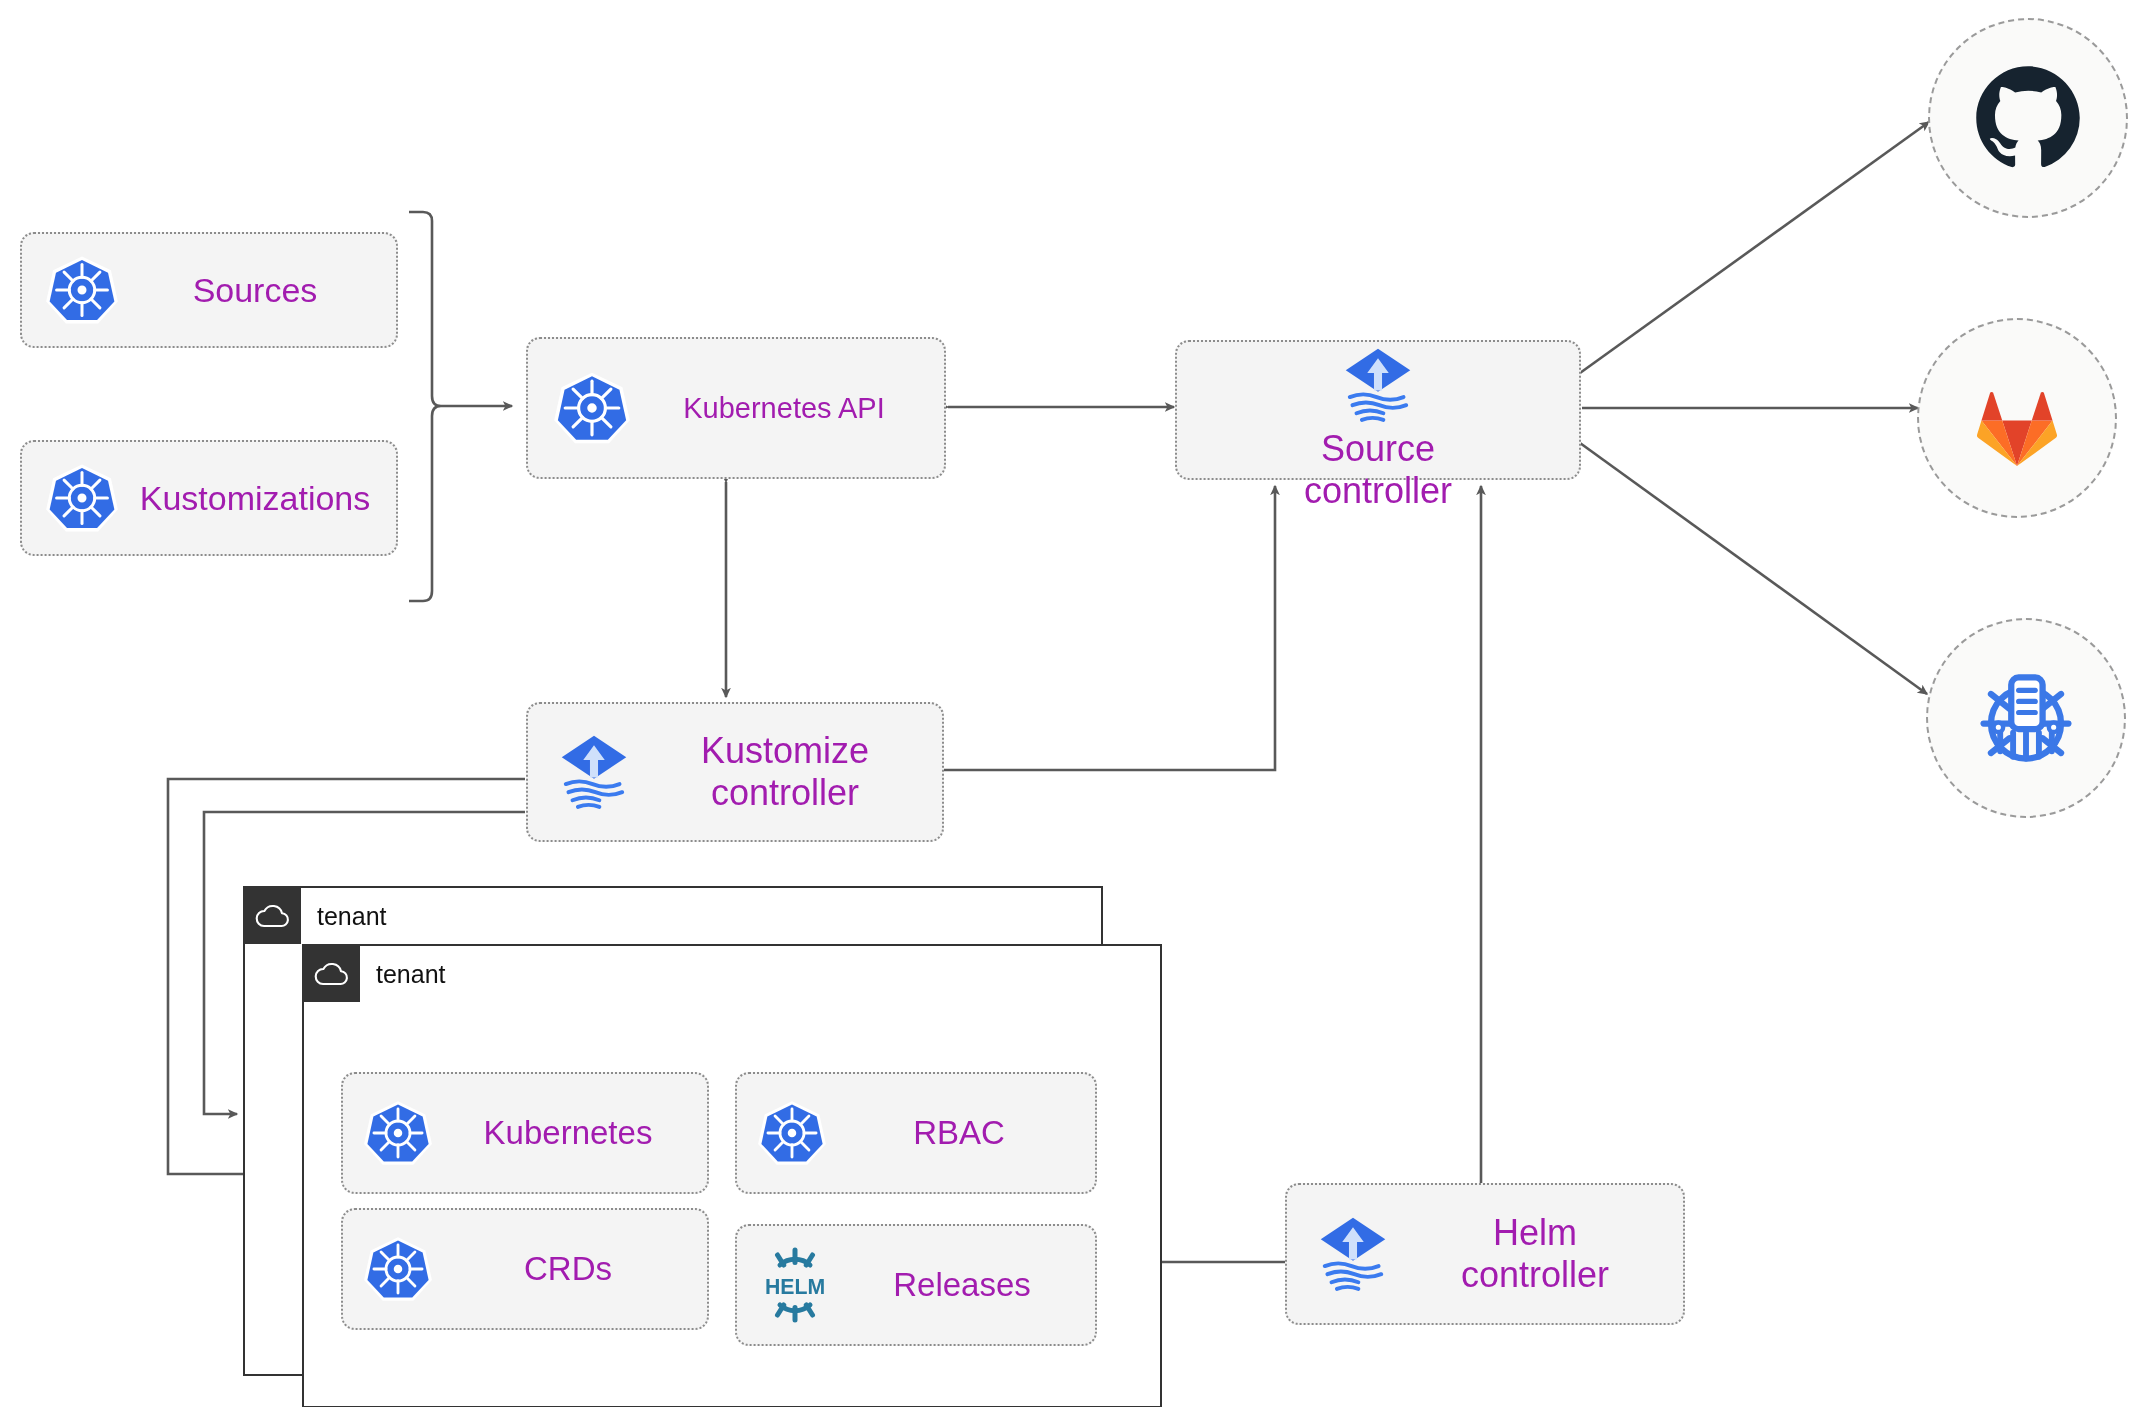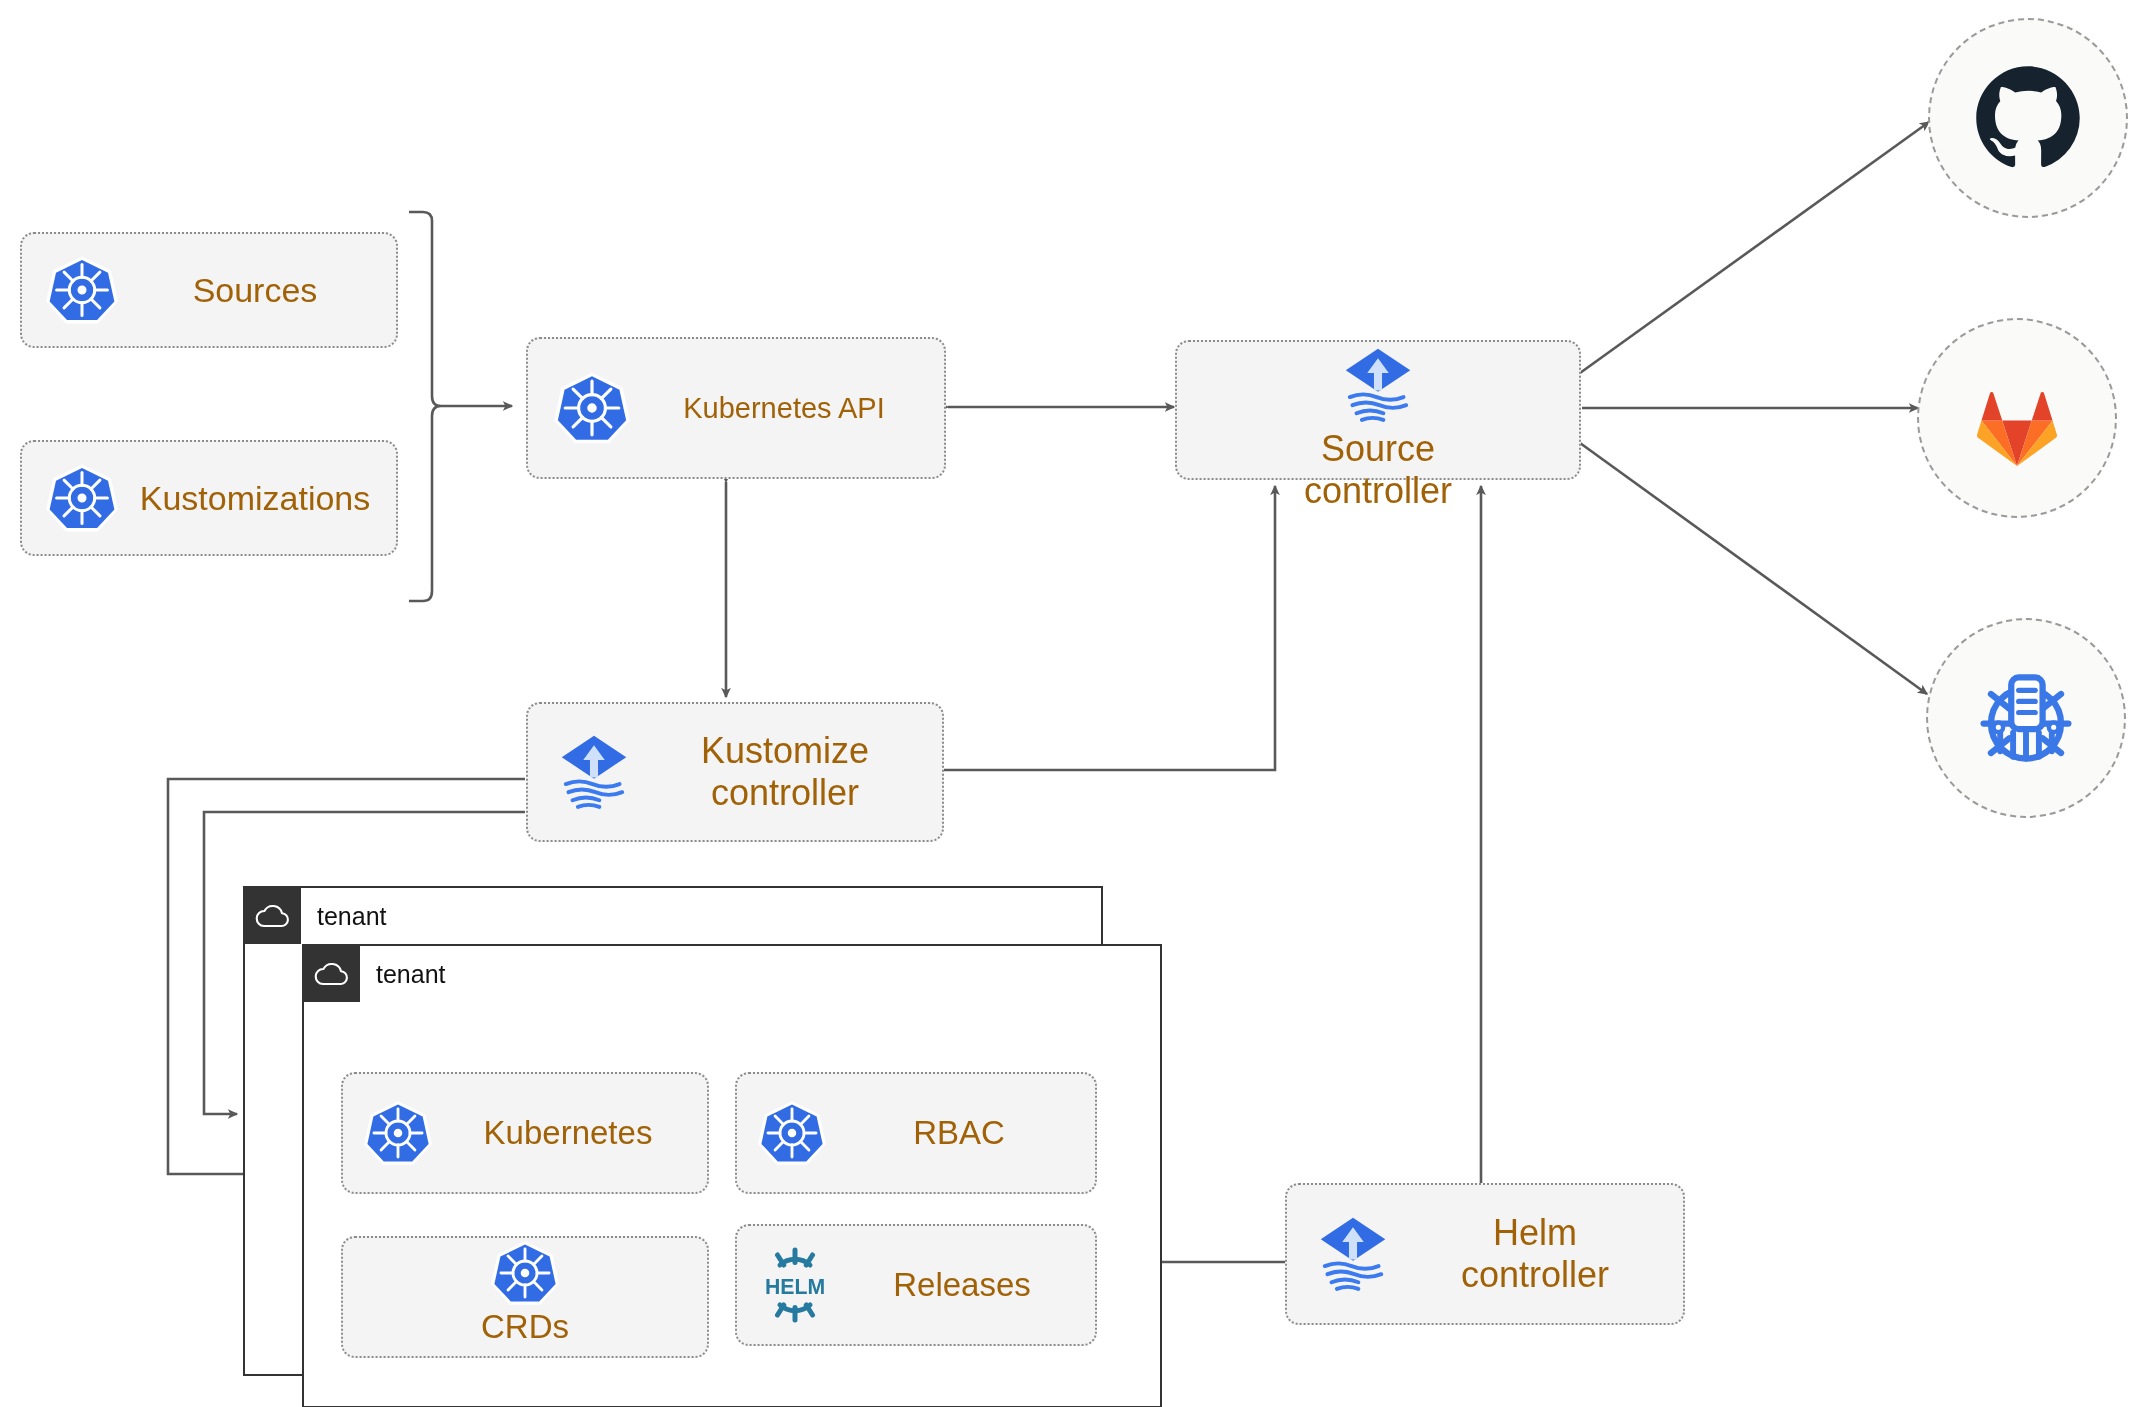--- a/index.html
+++ b/index.html
@@ -5,21 +5,21 @@
   html,body{margin:0;padding:0;background:#ffffff;}
   body{width:2144px;height:1407px;position:relative;overflow:hidden;
        font-family:"Liberation Sans","DejaVu Sans",sans-serif;}
   #stage{position:absolute;left:0;top:0;width:2144px;height:1407px;}
 
   
   .node{position:absolute;box-sizing:border-box;background:#f4f4f4;
         border:2.5px dotted #8c8c8c;border-radius:14px;
         display:flex;align-items:center;}
   .node .ico{flex:0 0 auto;display:flex;align-items:center;justify-content:center;}
-  .node .lbl{flex:1 1 auto;text-align:center;color:#a16207;line-height:1.18;
+  .node .lbl{flex:1 1 auto;text-align:center;color:#a21caf;line-height:1.18;
              white-space:pre-line;}
 
   
   .circ{position:absolute;box-sizing:border-box;border:2.5px dashed #9a9a9a;
         border-radius:50%;background:#fafaf9;
         display:flex;align-items:center;justify-content:center;}
 
   
   .tenant{position:absolute;box-sizing:border-box;background:#ffffff;
           border:2.5px solid #333333;}
@@ -299,21 +299,21 @@
             <line x1="16.5" y1="16.5" x2="24.2" y2="24.2"></line>
               <line x1="39.8" y1="39.8" x2="47.5" y2="47.5"></line>
             <line x1="47.5" y1="16.5" x2="39.8" y2="24.2"></line>
               <line x1="24.2" y1="39.8" x2="16.5" y2="47.5"></line>
           </g>
         </svg>
       </span>
       <span class="lbl" style="font-size:33px;">RBAC</span>
     </div>
 
-    <div class="node" style="left:37px;top:290px;width:368px;height:122px;padding:0 12px;flex-direction:column;">
+    <div class="node" style="left:37px;top:262px;width:368px;height:122px;padding:0 12px;">
       <span class="ico" style="width:86px;">
         <svg width="70" height="70" viewBox="0 0 64 64">
           <polygon points="32,3 57,15 63,42 46,61 18,61 1,42 7,15" fill="#fff"></polygon>
           <polygon points="32,6 54.5,17 60,42 45,58 19,58 4,42 9.5,17" fill="#326CE5"></polygon>
           <g fill="none" stroke="#ffffff" stroke-width="2.6" stroke-linecap="round">
             <circle cx="32" cy="32" r="11"></circle>
               <circle cx="32" cy="32" r="2.6" fill="#ffffff"></circle>
             <line x1="32" y1="10" x2="32" y2="21"></line>
               <line x1="32" y1="43" x2="32" y2="54"></line>
             <line x1="10" y1="32" x2="21" y2="32"></line>

